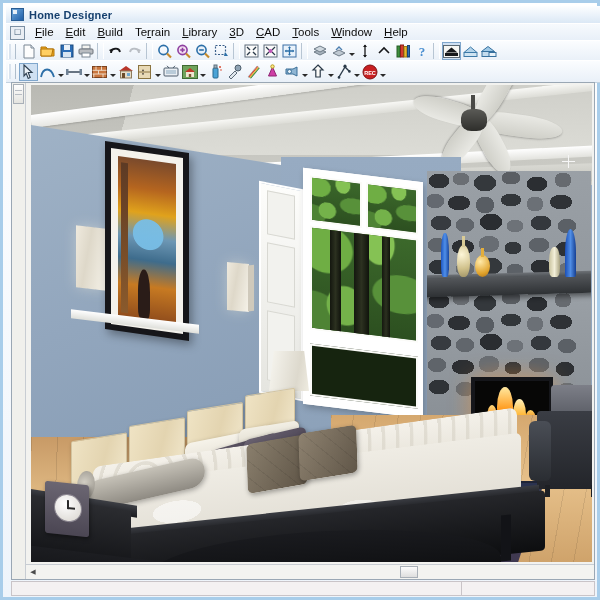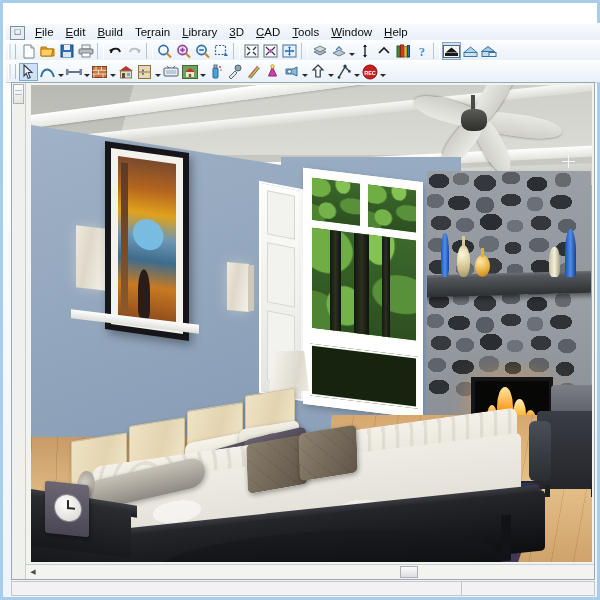--- a/index.html
+++ b/index.html
@@ -526,20 +526,24 @@
     position:absolute;left:531px;top:70px;width:13px;height:13px;
   }
   .cursor-cross:before{content:"";position:absolute;left:6px;top:0;width:1px;height:13px;background:#f6f6f6;}
   .cursor-cross:after{content:"";position:absolute;left:0;top:6px;width:13px;height:1px;background:#f6f6f6;}
 </style>
 </head>
 <body>
 
 <div id="app-window">
 
+  <div id="title-bar">
+    <div id="app-icon"></div>
+    <span id="title-text">Home Designer</span>
+  </div>
 
   <div id="menu-bar">
     <div id="menu-sysicon">☐</div>
     <div class="menu-item"><u>F</u>ile</div>
     <div class="menu-item"><u>E</u>dit</div>
     <div class="menu-item"><u>B</u>uild</div>
     <div class="menu-item">Te<u>r</u>rain</div>
     <div class="menu-item"><u>L</u>ibrary</div>
     <div class="menu-item"><u>3</u>D</div>
     <div class="menu-item"><u>C</u>AD</div>

